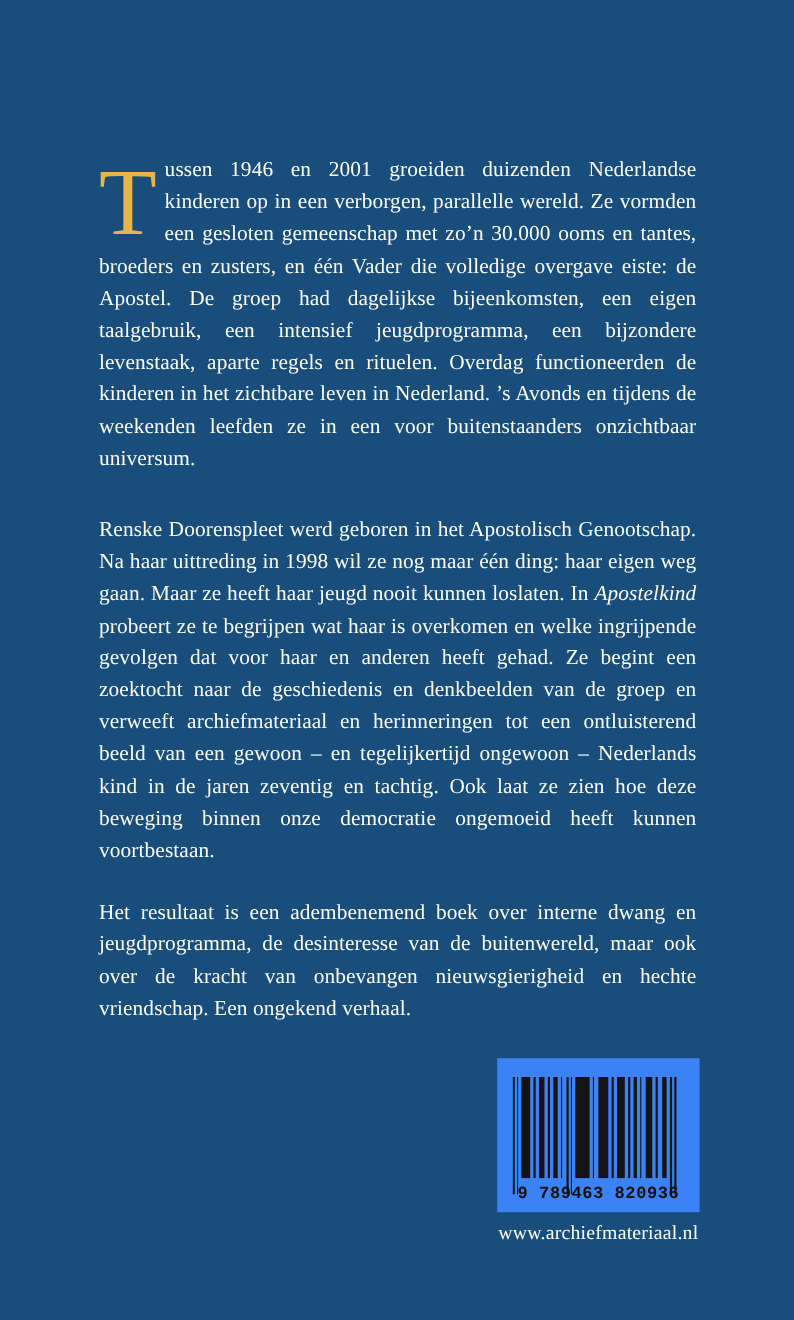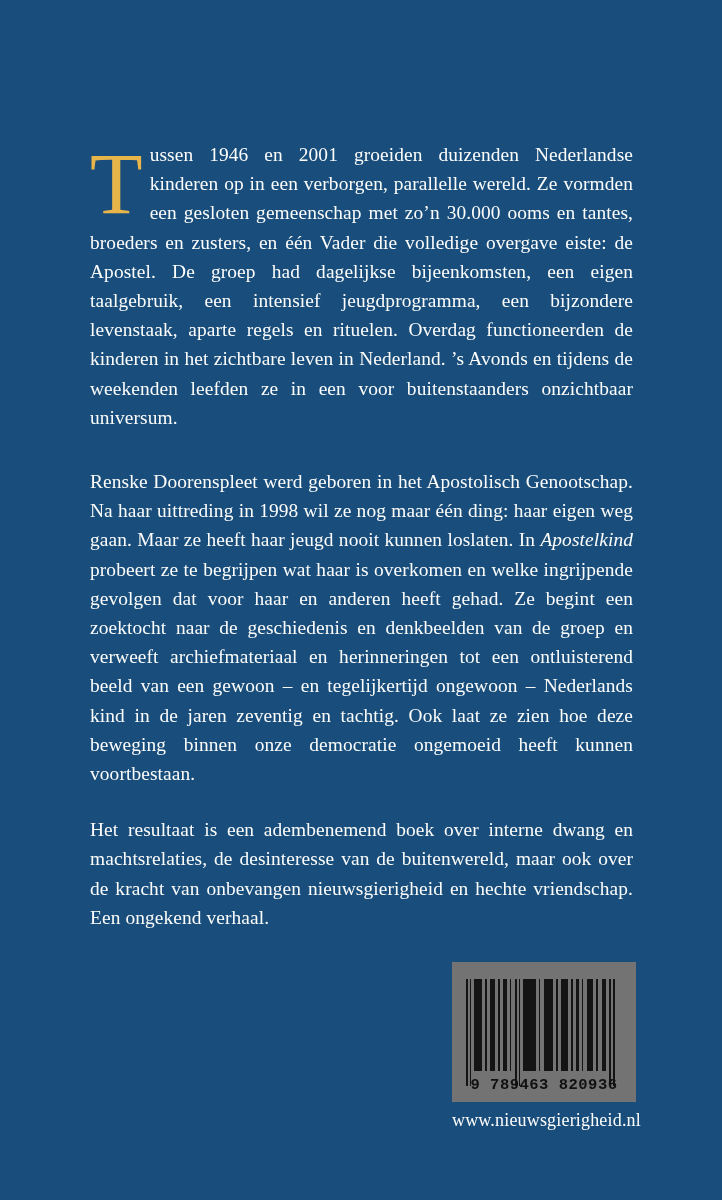--- a/index.html
+++ b/index.html
@@ -58,21 +58,21 @@
     font-weight: 400;
   }
 
   
   .barcode-box {
     position: absolute;
     left: 452px;
     top: 962px;
     width: 184px;
     height: 140px;
-    background: #737373;
+    background: #3b82f6;
     box-sizing: border-box;
   }
   .barcode-inner {
     position: absolute;
     left: 0;
     top: 0;
     width: 100%;
     height: 100%;
   }
   .barcode-svg {
@@ -111,21 +111,21 @@
 <body>
 
 <div class="cover">
 
   <div class="blurb">
 
     <p class="para p1"><span class="dropcap">T</span><span>ussen 1946 en 2001 groeiden duizenden Nederlandse kinderen op in een verborgen, parallelle wereld. Ze vormden een gesloten gemeenschap met zo’n 30.000 ooms en tantes, broeders en zusters, en één Vader die volledige overgave eiste: de Apostel. De groep had dagelijkse bijeenkomsten, een eigen taalgebruik, een intensief jeugdprogramma, een bijzondere levenstaak, aparte regels en rituelen. Overdag functioneerden de kinderen in het zichtbare leven in Nederland. ’s Avonds en tijdens de weekenden leefden ze in een voor buitenstaanders onzichtbaar universum.</span></p>
 
     <p class="para p2"><span>Renske Doorenspleet werd geboren in het Apostolisch Genootschap. Na haar uittreding in 1998 wil ze nog maar één ding: haar eigen weg gaan. Maar ze heeft haar jeugd nooit kunnen loslaten. In </span><em>Apostelkind</em><span> probeert ze te begrijpen wat haar is overkomen en welke ingrijpende gevolgen dat voor haar en anderen heeft gehad. Ze begint een zoektocht naar de geschiedenis en denkbeelden van de groep en verweeft archiefmateriaal en herinneringen tot een ontluisterend beeld van een gewoon – en tegelijkertijd ongewoon – Nederlands kind in de jaren zeventig en tachtig. Ook laat ze zien hoe deze beweging binnen onze democratie ongemoeid heeft kunnen voortbestaan.</span></p>
 
-    <p class="para p3">Het resultaat is een adembenemend boek over interne dwang en machtsrelaties, de desinteresse van de buitenwereld, maar ook over de kracht van onbevangen nieuwsgierigheid en hechte vriendschap. Een ongekend verhaal.</p>
+    <p class="para p3">Het resultaat is een adembenemend boek over interne dwang en jeugdprogramma, de desinteresse van de buitenwereld, maar ook over de kracht van onbevangen nieuwsgierigheid en hechte vriendschap. Een ongekend verhaal.</p>
 
   </div>
 
   <div class="barcode-box">
     <div class="barcode-inner">
       <svg class="barcode-svg" viewBox="0 0 156 107" preserveAspectRatio="none">
         <g fill="#141414">
           <rect x="0" y="0" width="2" height="107"></rect>
           <rect x="4" y="0" width="1" height="107"></rect>
           <rect x="8" y="0" width="8" height="92"></rect>
@@ -148,15 +148,15 @@
           <rect x="130" y="0" width="2" height="92"></rect>
           <rect x="136" y="0" width="4" height="92"></rect>
           <rect x="143" y="0" width="2" height="107"></rect>
           <rect x="147" y="0" width="2" height="107"></rect>
         </g>
       </svg>
       <div class="isbn-digits">9 789463 820936</div>
     </div>
   </div>
 
-  <div class="publisher-url">www.nieuwsgierigheid.nl</div>
+  <div class="publisher-url">www.archiefmateriaal.nl</div>
 
 </div>
 
 </body></html>

